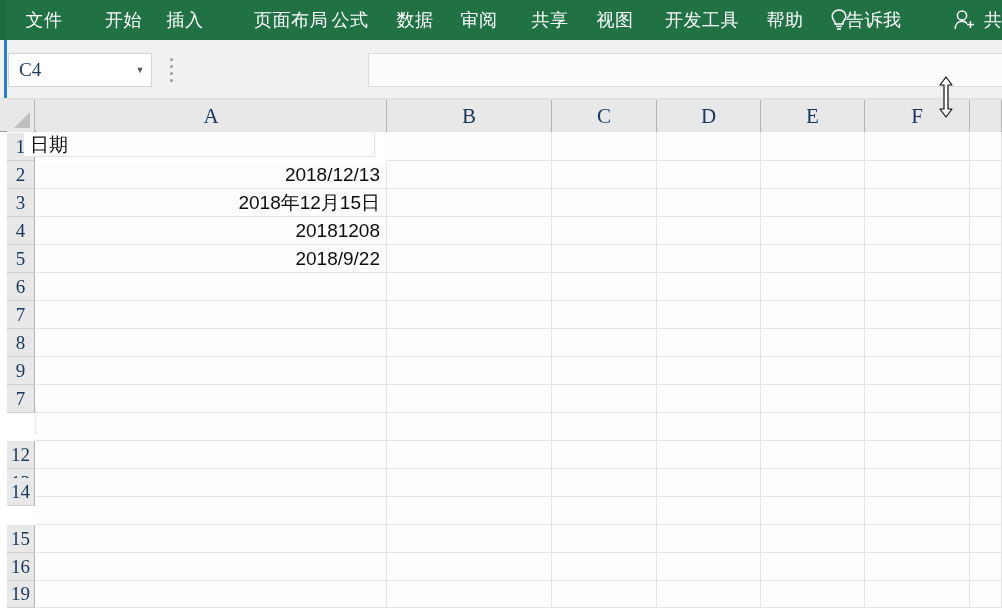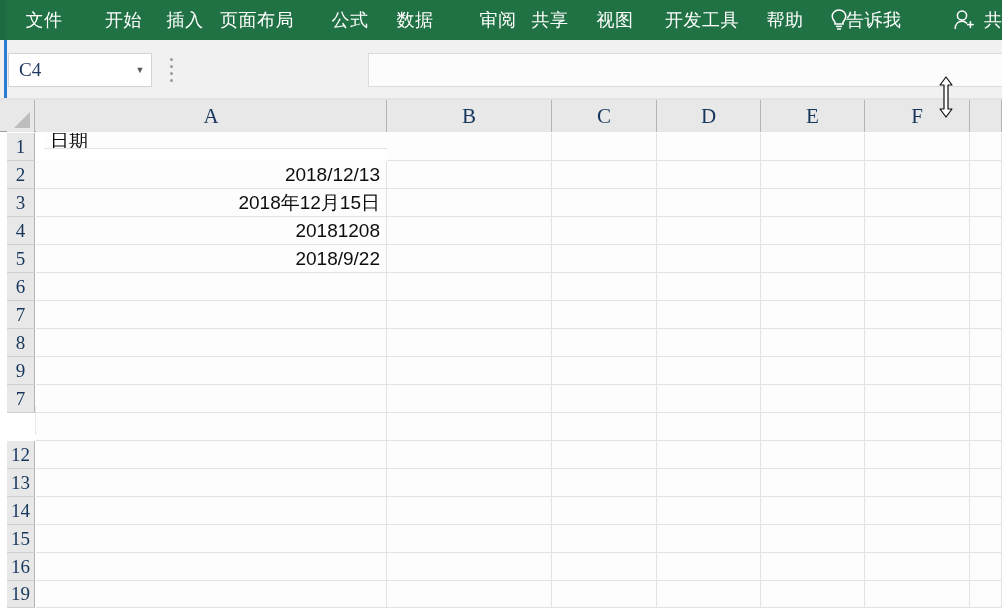--- a/index.html
+++ b/index.html
@@ -152,24 +152,24 @@
 <body>
 
 <div id="app">
 
   <div class="ribbon">
     <div class="ribbon-left-edge"></div>
     <div id="tabs-host">
         <span class="tab" style="left: 22px; width: 44px; text-align: center;">文件</span>
         <span class="tab" style="left: 98px; width: 44px; text-align: right;">开始</span>
         <span class="tab" style="left: 163px; width: 44px; text-align: center;">插入</span>
-        <span class="tab" style="left: 220px; width: 88px; text-align: left;">页面布局</span>
+        <span class="tab" style="left: 240px; width: 88px; text-align: right;">页面布局</span>
         <span class="tab" style="left: 328px; width: 44px; text-align: center;">公式</span>
         <span class="tab" style="left: 393px; width: 44px; text-align: center;">数据</span>
-        <span class="tab" style="left: 476px; width: 44px; text-align: center;">审阅</span>
+        <span class="tab" style="left: 457px; width: 44px; text-align: center;">审阅</span>
         <span class="tab" style="left: 528px; width: 44px; text-align: center;">共享</span>
         <span class="tab" style="left: 593px; width: 44px; text-align: center;">视图</span>
         <span class="tab" style="left: 658px; width: 88px; text-align: center;">开发工具</span>
         <span class="tab" style="left: 763px; width: 44px; text-align: center;">帮助</span>
       </div>
 
     <span class="tellme-bulb" id="tellme-bulb" style="left: 828px;">
       <svg viewBox="0 0 22 24" width="22" height="24" aria-hidden="true">
         <path d="M11 2 C6.8 2 4.2 5 4.2 8.3 C4.2 11 6 12.6 7 14.2 L7 16 L15 16 L15 14.2 C16 12.6 17.8 11 17.8 8.3 C17.8 5 15.2 2 11 2 Z" fill="none" stroke="#ffffff" stroke-width="1.5"></path>
         <line x1="8" y1="18.4" x2="14" y2="18.4" stroke="#ffffff" stroke-width="1.5"></line>
@@ -229,27 +229,27 @@
         <div class="rowhead" style="top: 117px; height: 28px;">4</div>
         <div class="rowhead" style="top: 145px; height: 28px;">5</div>
         <div class="rowhead" style="top: 173px; height: 28px;">6</div>
         <div class="rowhead" style="top: 201px; height: 28px;">7</div>
         <div class="rowhead" style="top: 229px; height: 28px;">8</div>
         <div class="rowhead" style="top: 257px; height: 28px;">9</div>
         <div class="rowhead" style="top: 285px; height: 28px;">7</div>
         <div class="rowhead" style="top: 306px; height: 28px; margin-left: 28px;">11</div>
         <div class="rowhead" style="top: 341px; height: 28px;">12</div>
         <div class="rowhead" style="top: 369px; height: 28px;">13</div>
-        <div class="rowhead" style="top: 397px; height: 28px;">14</div>
+        <div class="rowhead" style="top: 378px; height: 28px;">14</div>
         <div class="rowhead" style="top: 425px; height: 28px;">15</div>
         <div class="rowhead" style="top: 453px; height: 28px;">16</div>
         <div class="rowhead" style="top: 481px; height: 27px;">19</div>
       </div>
     <div id="cells-host">
-        <div class="cell align-left" style="left: 44px; top: 33px; width: 351px; height: 16px;">日期</div>
+        <div class="cell align-left" style="left: 24px; top: 33px; width: 351px; height: 24px;">日期</div>
         <div class="cell align-left" style="left: 387px; top: 33px; width: 165px; height: 28px;"></div>
         <div class="cell align-left" style="left: 552px; top: 33px; width: 105px; height: 28px;"></div>
         <div class="cell align-left" style="left: 657px; top: 33px; width: 104px; height: 28px;"></div>
         <div class="cell align-left" style="left: 761px; top: 33px; width: 104px; height: 28px;"></div>
         <div class="cell align-left" style="left: 865px; top: 33px; width: 105px; height: 28px;"></div>
         <div class="cell align-left" style="left: 970px; top: 33px; width: 32px; height: 28px;"></div>
         <div class="cell align-right" style="left: 36px; top: 61px; width: 351px; height: 28px;">2018/12/13</div>
         <div class="cell align-left" style="left: 387px; top: 61px; width: 165px; height: 28px;"></div>
         <div class="cell align-left" style="left: 552px; top: 61px; width: 105px; height: 28px;"></div>
         <div class="cell align-left" style="left: 657px; top: 61px; width: 104px; height: 28px;"></div>

